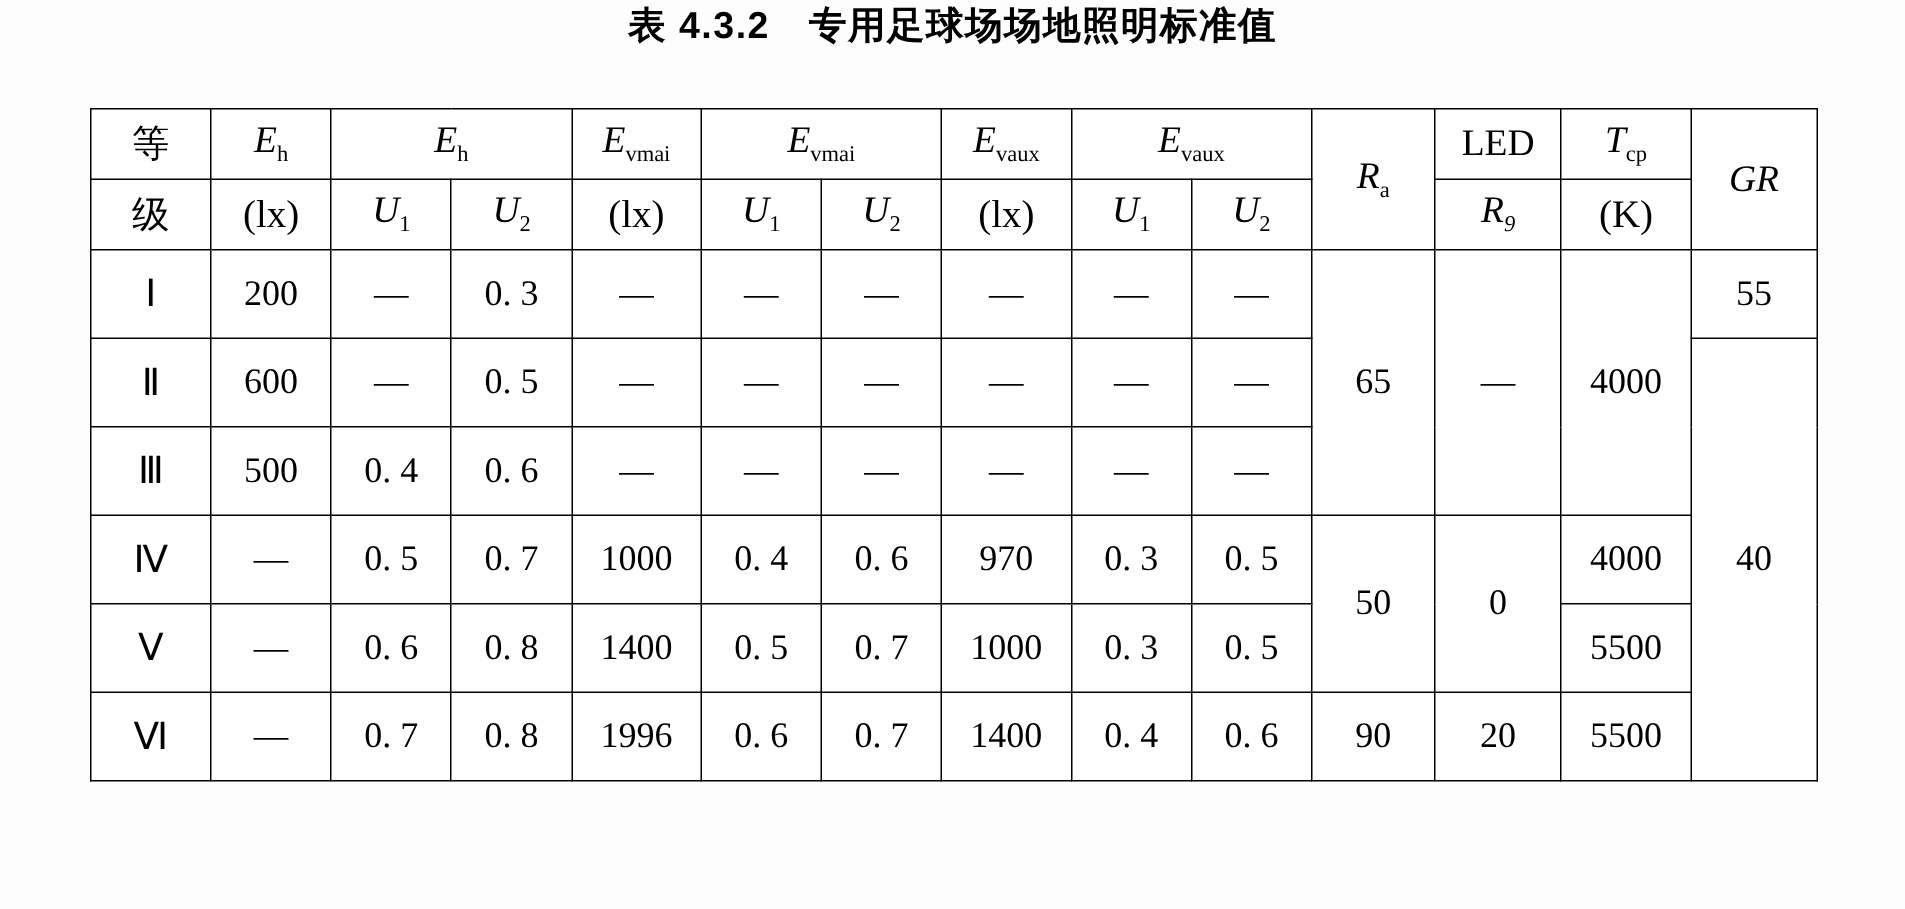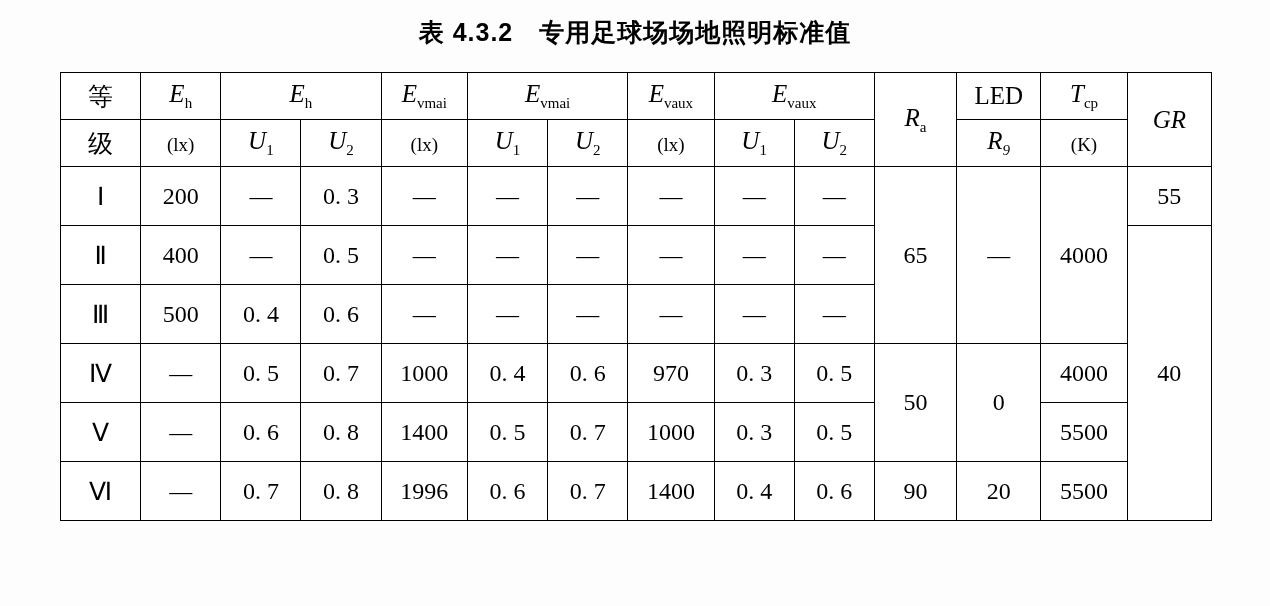--- a/index.html
+++ b/index.html
@@ -19,21 +19,20 @@
     width: 1270px;
     height: 606px;
     background: #fdfdfd;
   }
   .caption {
     text-align: center;
     font-family: "Liberation Sans", sans-serif;
     font-weight: bold;
     font-size: 25px;
     letter-spacing: 1px;
-    padding-top: 16px;
     padding-bottom: 14px;
   }
   .caption .cap-num {
     margin-right: 26px;
   }
   .table-wrap {
     position: absolute;
     left: 60px;
     top: 72px;
     width: 1152px;
@@ -73,21 +72,21 @@
     vertical-align: sub;
     font-family: "Liberation Serif", serif;
   }
   .subi {
     font-style: italic;
     font-size: 15px;
     vertical-align: sub;
     font-family: "Liberation Serif", serif;
   }
   .unit {
-    font-size: 19px;
+    font-size: 26px;
   }
   .roman {
     font-family: "Liberation Serif", serif;
     font-size: 25px;
     letter-spacing: 0px;
     margin-top: 25px;
   }
   .dash {
     font-size: 23px;
   }
@@ -168,21 +167,21 @@
           <td><span class="dash">—</span></td>
           <td><span class="dash">—</span></td>
           <td><span class="dash">—</span></td>
           <td rowspan="3"><span class="num">65</span></td>
           <td rowspan="3"><span class="dash">—</span></td>
           <td rowspan="3"><span class="num">4000</span></td>
           <td><span class="num">55</span></td>
         </tr>
         <tr>
           <td><span class="roman">Ⅱ</span></td>
-          <td><span class="num">400</span></td>
+          <td><span class="num">600</span></td>
           <td><span class="dash">—</span></td>
           <td><span class="num">0. 5</span></td>
           <td><span class="dash">—</span></td>
           <td><span class="dash">—</span></td>
           <td><span class="dash">—</span></td>
           <td><span class="dash">—</span></td>
           <td><span class="dash">—</span></td>
           <td><span class="dash">—</span></td>
           <td rowspan="5" class="gr-cell"><span class="num">40</span></td>
         </tr>

